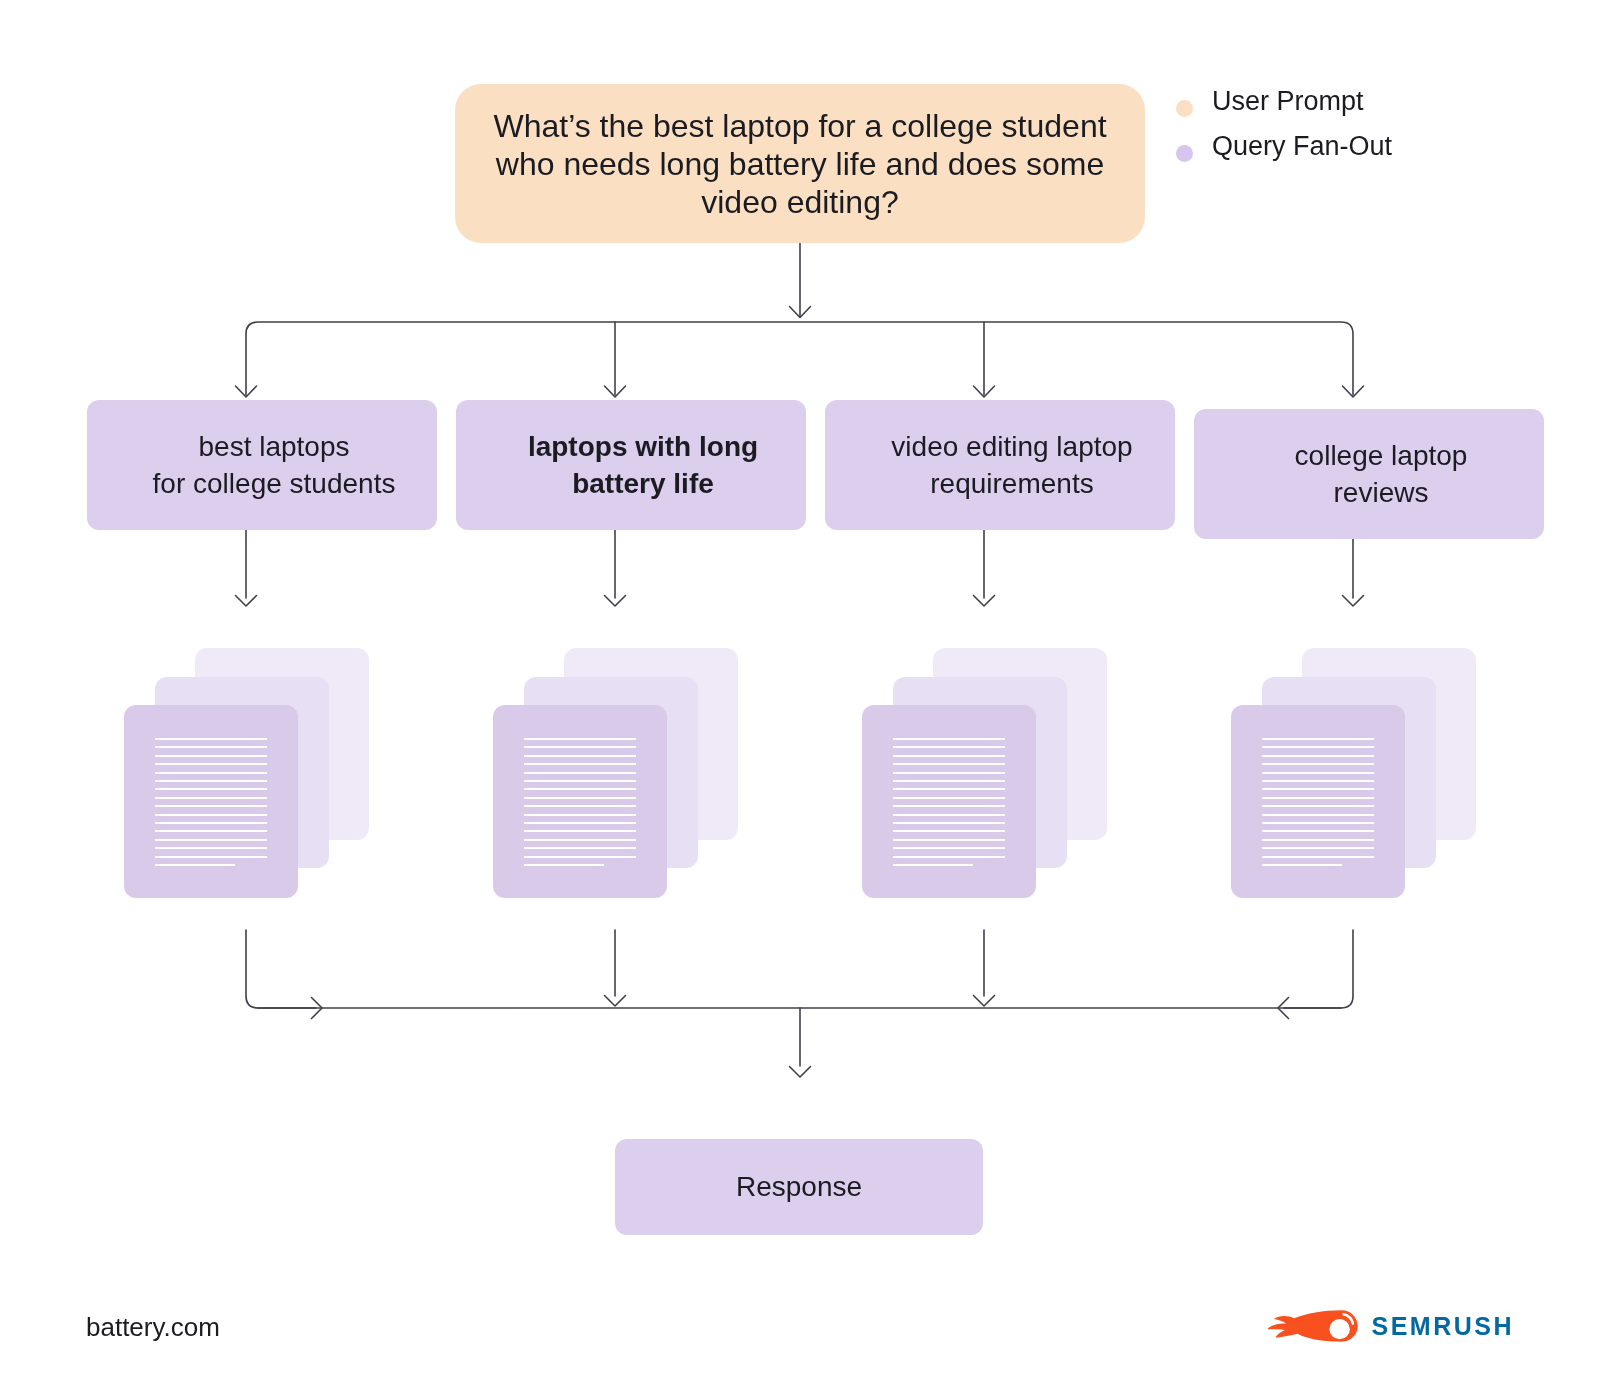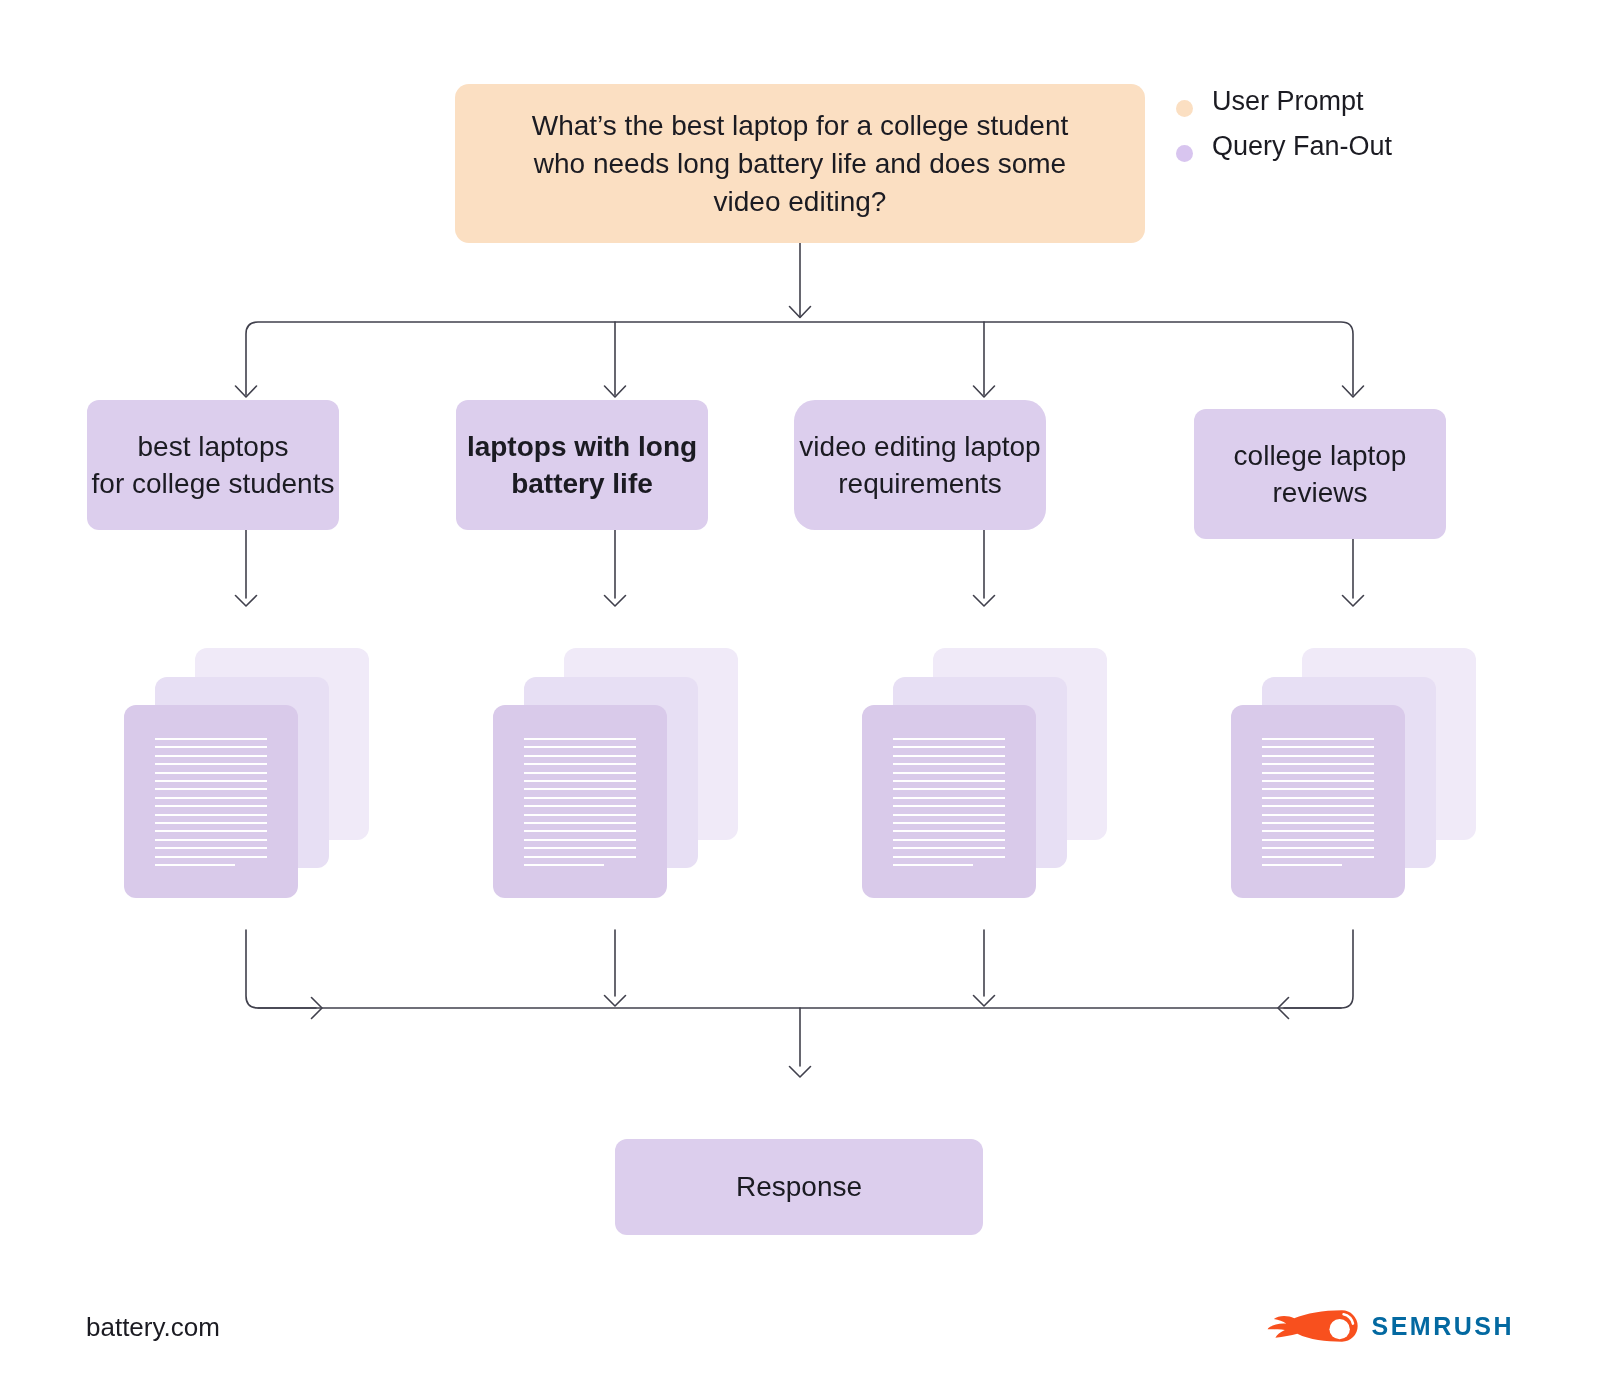--- a/index.html
+++ b/index.html
@@ -20,27 +20,27 @@
   }
   svg.connectors{position:absolute;left:0;top:0;width:1600px;height:1373px;}
   svg.connectors path{fill:none;stroke:var(--arrow);stroke-width:1.6;stroke-linecap:round;stroke-linejoin:round;}
 
   .node{
     position:absolute;display:flex;align-items:center;justify-content:center;
     text-align:center;white-space:pre-line;
   }
   .prompt-node{
     left:455px;top:84px;width:690px;height:159px;background:var(--user-prompt-fill);
-    border-radius:14px;font-size:28px;line-height:38px;
+    border-radius:26px;font-size:32px;line-height:38px;
   }
   .query-node{
-    top:400px;width:252px;height:130px;background:var(--query-fill);
-    border-radius:12px;font-size:28px;line-height:37px;
+    top:400px;width:326px;height:130px;background:var(--query-fill);
+    border-radius:12px;font-size:28px;line-height:37px;padding-left:24px;
   }
-  .query-1{left:87px;} .query-2{left:456px;font-weight:bold;} .query-3{left:794px;border-radius:21px;} .query-4{left:1194px;margin-top:9px;}
+  .query-1{left:87px;} .query-2{left:456px;font-weight:bold;} .query-3{left:825px;} .query-4{left:1194px;margin-top:9px;}
   .response-node{
     left:615px;top:1139px;width:368px;height:96px;background:var(--query-fill);
     border-radius:12px;font-size:28px;
   }
 
   .legend{position:absolute;left:1176px;top:86px;display:flex;flex-direction:column;gap:14px;}
   .legend-row{display:flex;align-items:flex-end;gap:19px;}
   .legend-dot{width:17px;height:17px;border-radius:50%;flex:0 0 auto;}
   .legend-dot.orange{background:var(--user-prompt-fill);}
   .legend-dot.purple{background:#D8C5EF;}

